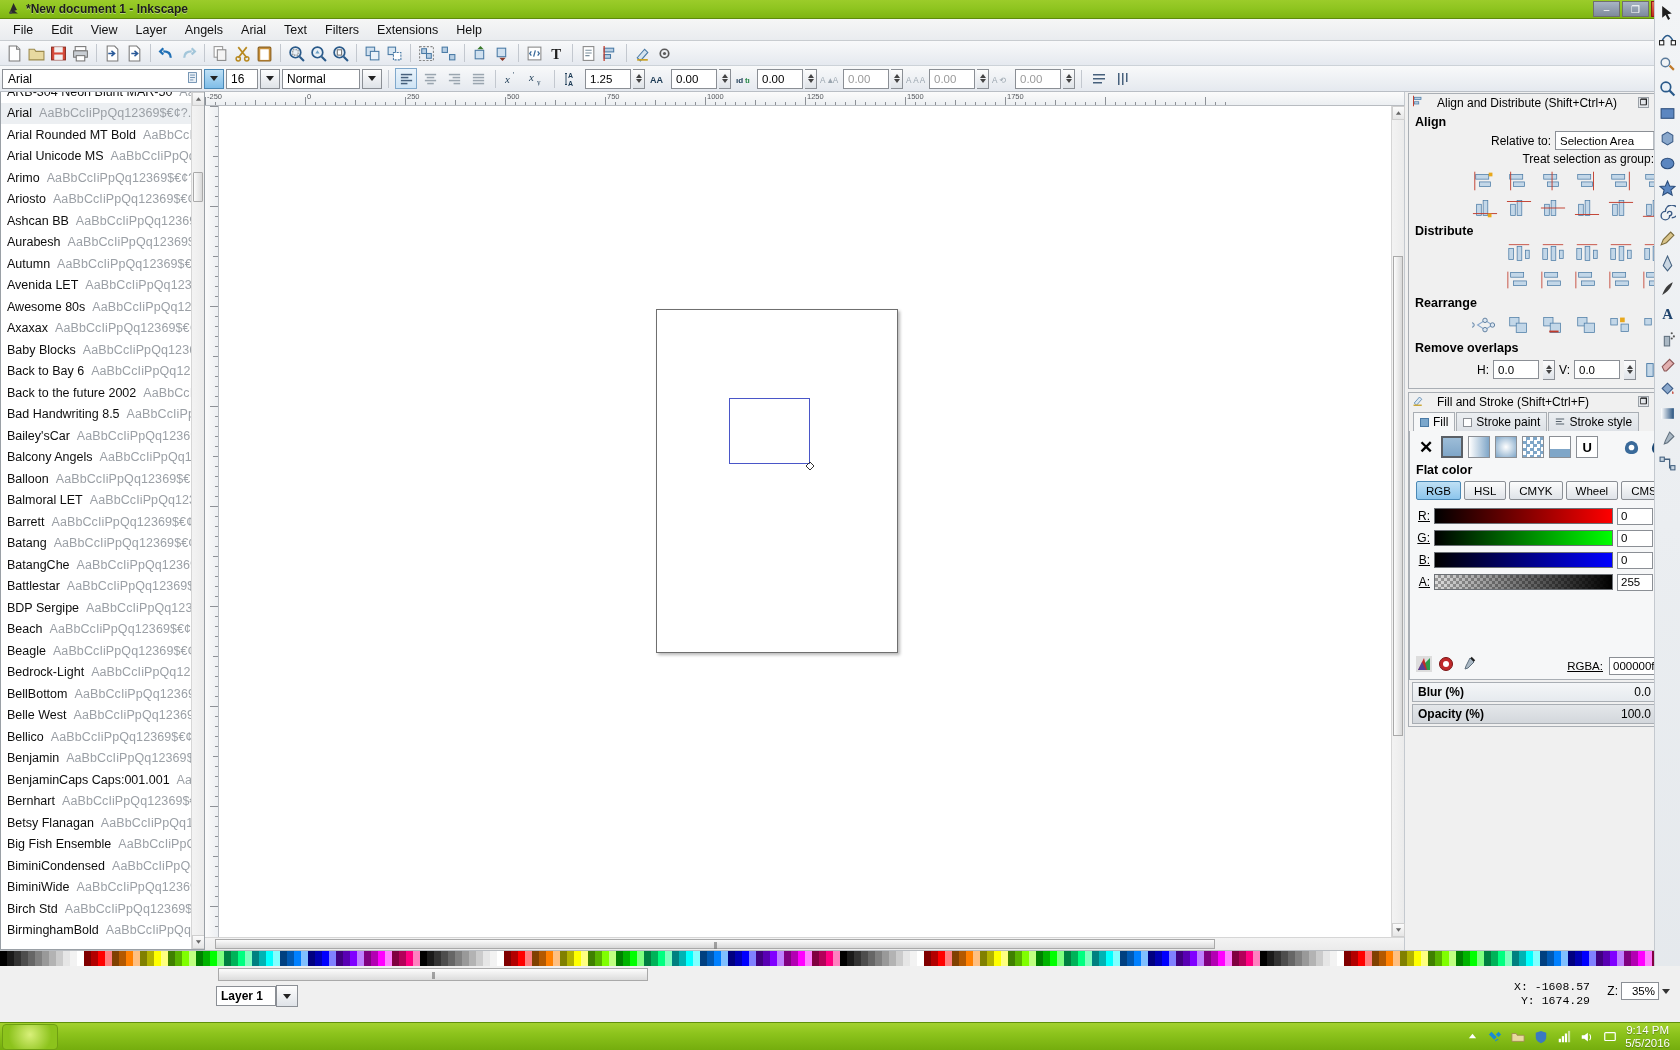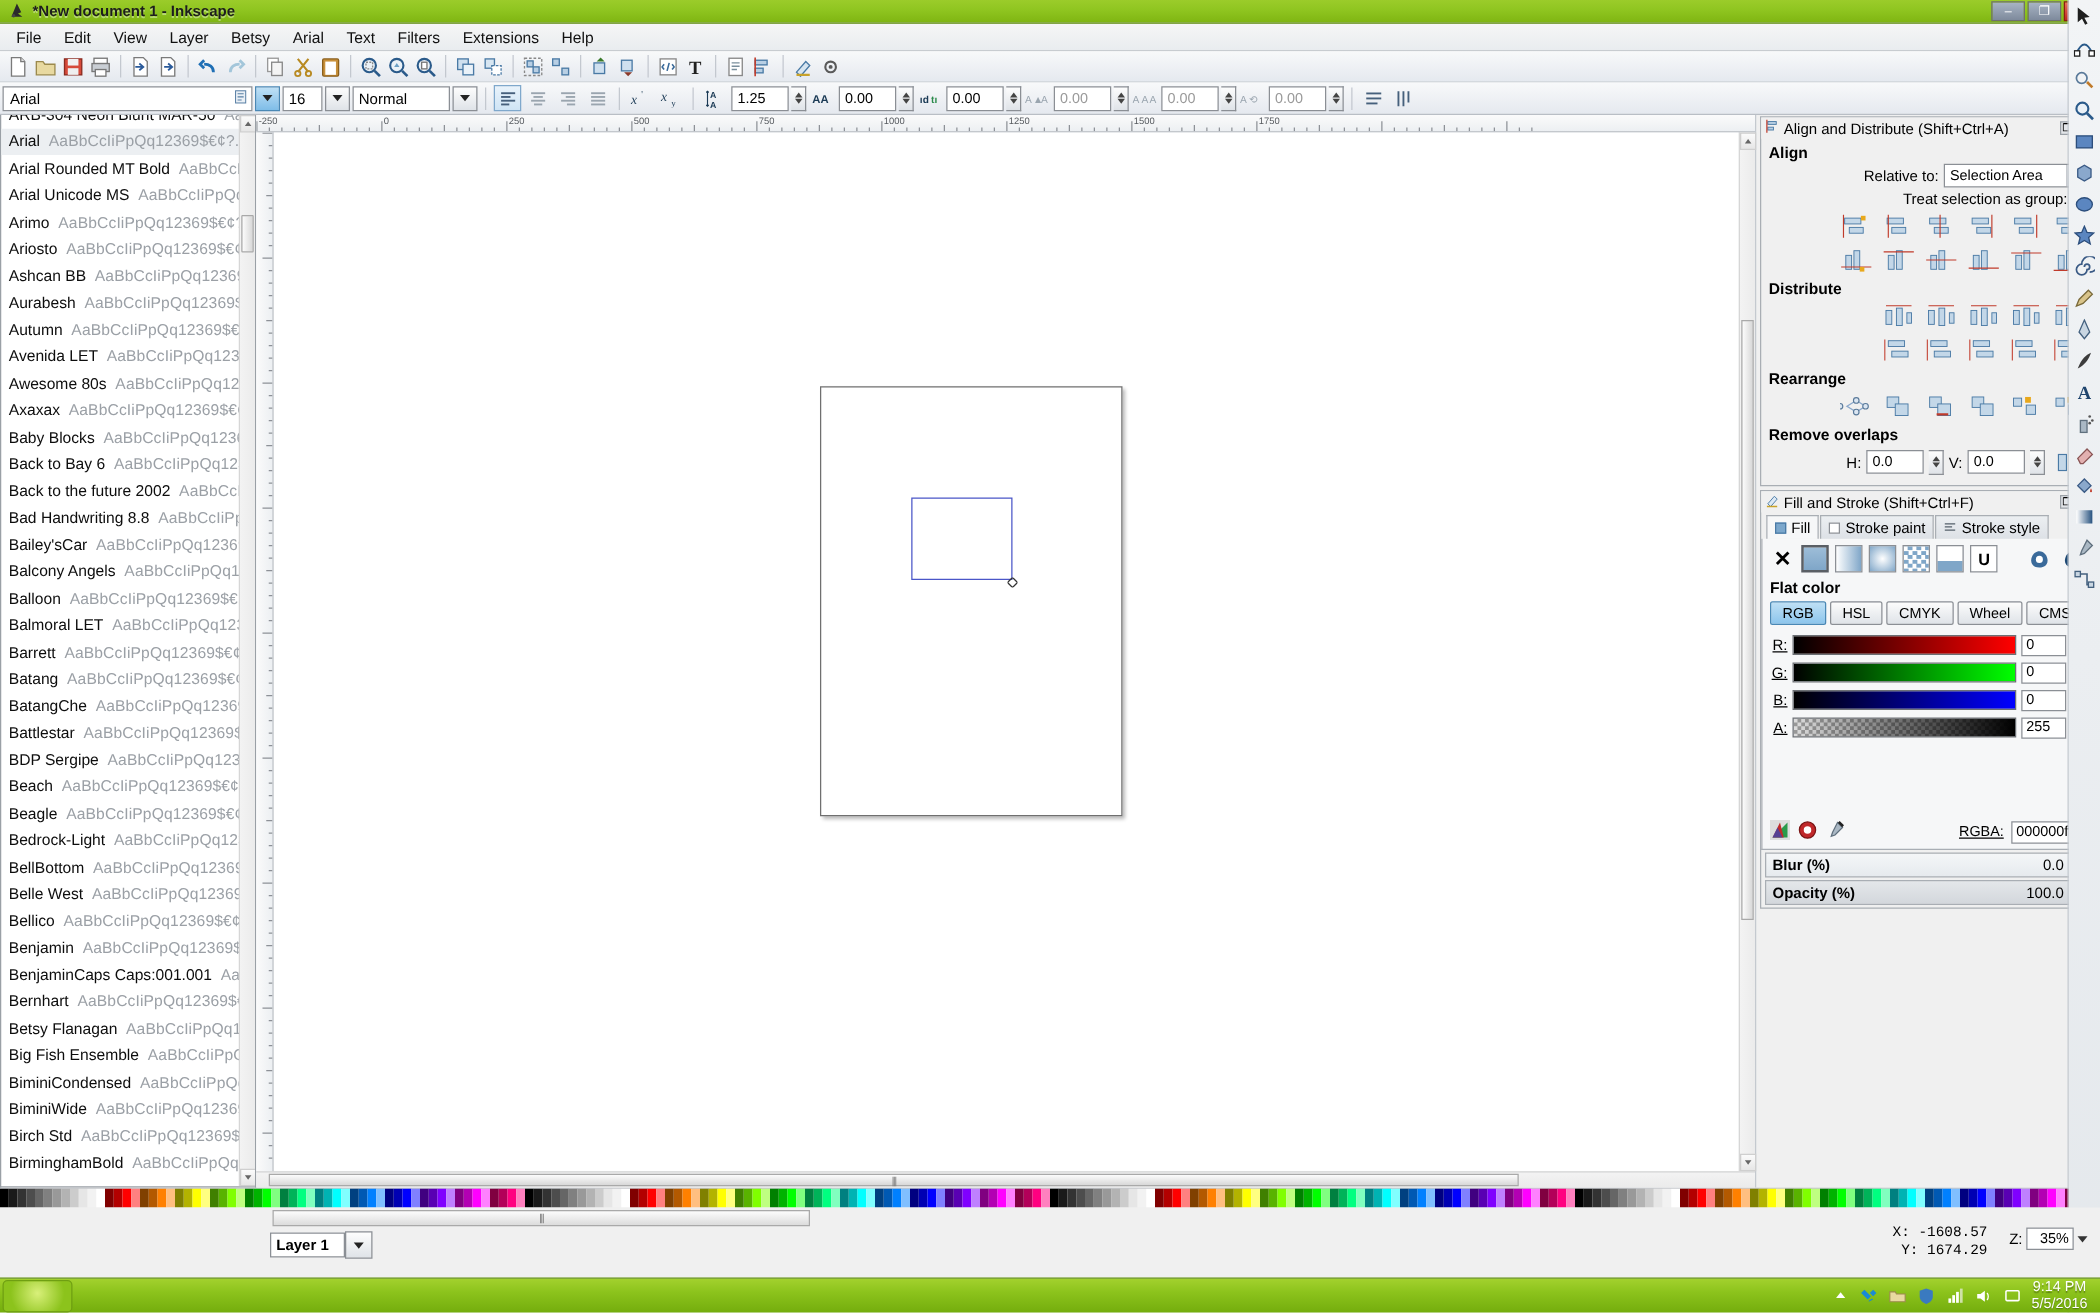--- a/index.html
+++ b/index.html
@@ -106,21 +106,21 @@
   #canv-hscroll { height:13px; background:linear-gradient(to bottom,#f3f3f3,#ebebeb);
                   border-top:1px solid #d6d6d6; position:relative;}
   #ch-thumb { position:absolute; top:1px; height:10px; background:linear-gradient(to bottom,#fcfcfc,#d8d8d8);
               border:1px solid #a9a9a9; display:flex; align-items:center; justify-content:center;}
   .grip3 { font-size:8px; color:#777; letter-spacing:-1px;}
   
   #docks { width:276px; background:#f0f0f0; display:flex; flex-direction:column;
            border-left:1px solid #c4c9cf; }
   .dockpanel { border:1px solid #a9aeb4; background:#f0f0f0; margin:1px 3px 0 3px;}
   .dockhdr { height:17px; display:flex; align-items:center; padding:0 3px;
-             background:#f0f0f0; font-size:12px; font-weight:600; gap:3px;}
+             background:#f0f0f0; font-size:12px; font-weight:600; gap:13px;}
   .dockhdr .ttl { flex:1; font-weight:400; }
   .dh-btn { width:11px;height:11px;border:1px solid #9aa0a6;background:#e3e6ea;
             display:flex;align-items:center;justify-content:center;font-size:8px;line-height:1;}
   .sect-title { font-weight:bold; font-size:12.5px; margin:4px 0 2px 6px; }
   .rowr { display:flex; align-items:center; justify-content:flex-end; padding-right:6px; gap:4px; margin:2px 0;}
   .combo { width:115px;height:19px;background:#fff;border:1px solid #8b8f95;
            display:flex;align-items:center;font-size:11.5px;padding-left:4px;}
   .combo .cv{flex:1;}
   .combo .cb{width:16px;height:17px;background:linear-gradient(to bottom,#fdfdfd,#dfe3e8);
              border-left:1px solid #b6bbc1;display:flex;align-items:center;justify-content:center;}
@@ -210,21 +210,21 @@
     <div class="winbtn max">❐</div>
     <div class="winbtn close">✕</div>
   </div>
 </div>
 
 <div id="menubar">
   <div class="mi">File</div>
   <div class="mi">Edit</div>
   <div class="mi">View</div>
   <div class="mi">Layer</div>
-  <div class="mi">Betsy</div>
+  <div class="mi">Angels</div>
   <div class="mi">Arial</div>
   <div class="mi">Text</div>
   <div class="mi">Filters</div>
   <div class="mi">Extensions</div>
   <div class="mi">Help</div>
 </div>
 
 <div id="cmdbar">
   <div class="tbtn">
       <svg width="17" height="17" viewBox="0 0 16 16">
@@ -618,21 +618,21 @@
         </div>
         <div class="frow">
           <span class="fn">Back to Bay 6</span>
           <span class="fp">AaBbCcIiPpQq12369$€¢?.;/()</span>
         </div>
         <div class="frow">
           <span class="fn">Back to the future 2002</span>
           <span class="fp">AaBbCcIiPpQq12369$€¢?.;/()</span>
         </div>
         <div class="frow">
-          <span class="fn">Bad Handwriting 8.8</span>
+          <span class="fn">Bad Handwriting 8.5</span>
           <span class="fp">AaBbCcIiPpQq12369$€¢?.;/()</span>
         </div>
         <div class="frow">
           <span class="fn">Bailey'sCar</span>
           <span class="fp">AaBbCcIiPpQq12369$€¢?.;/()</span>
         </div>
         <div class="frow">
           <span class="fn">Balcony Angels</span>
           <span class="fp">AaBbCcIiPpQq12369$€¢?.;/()</span>
         </div>

